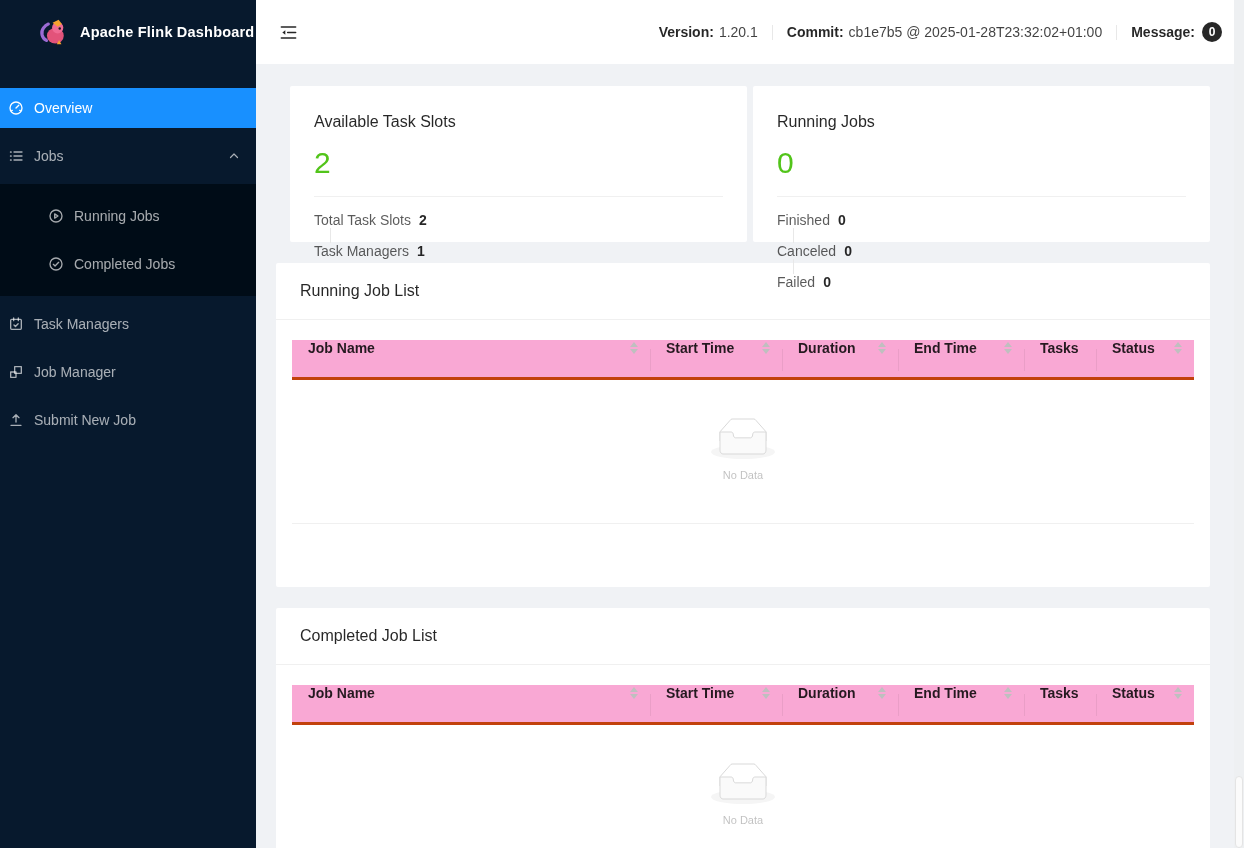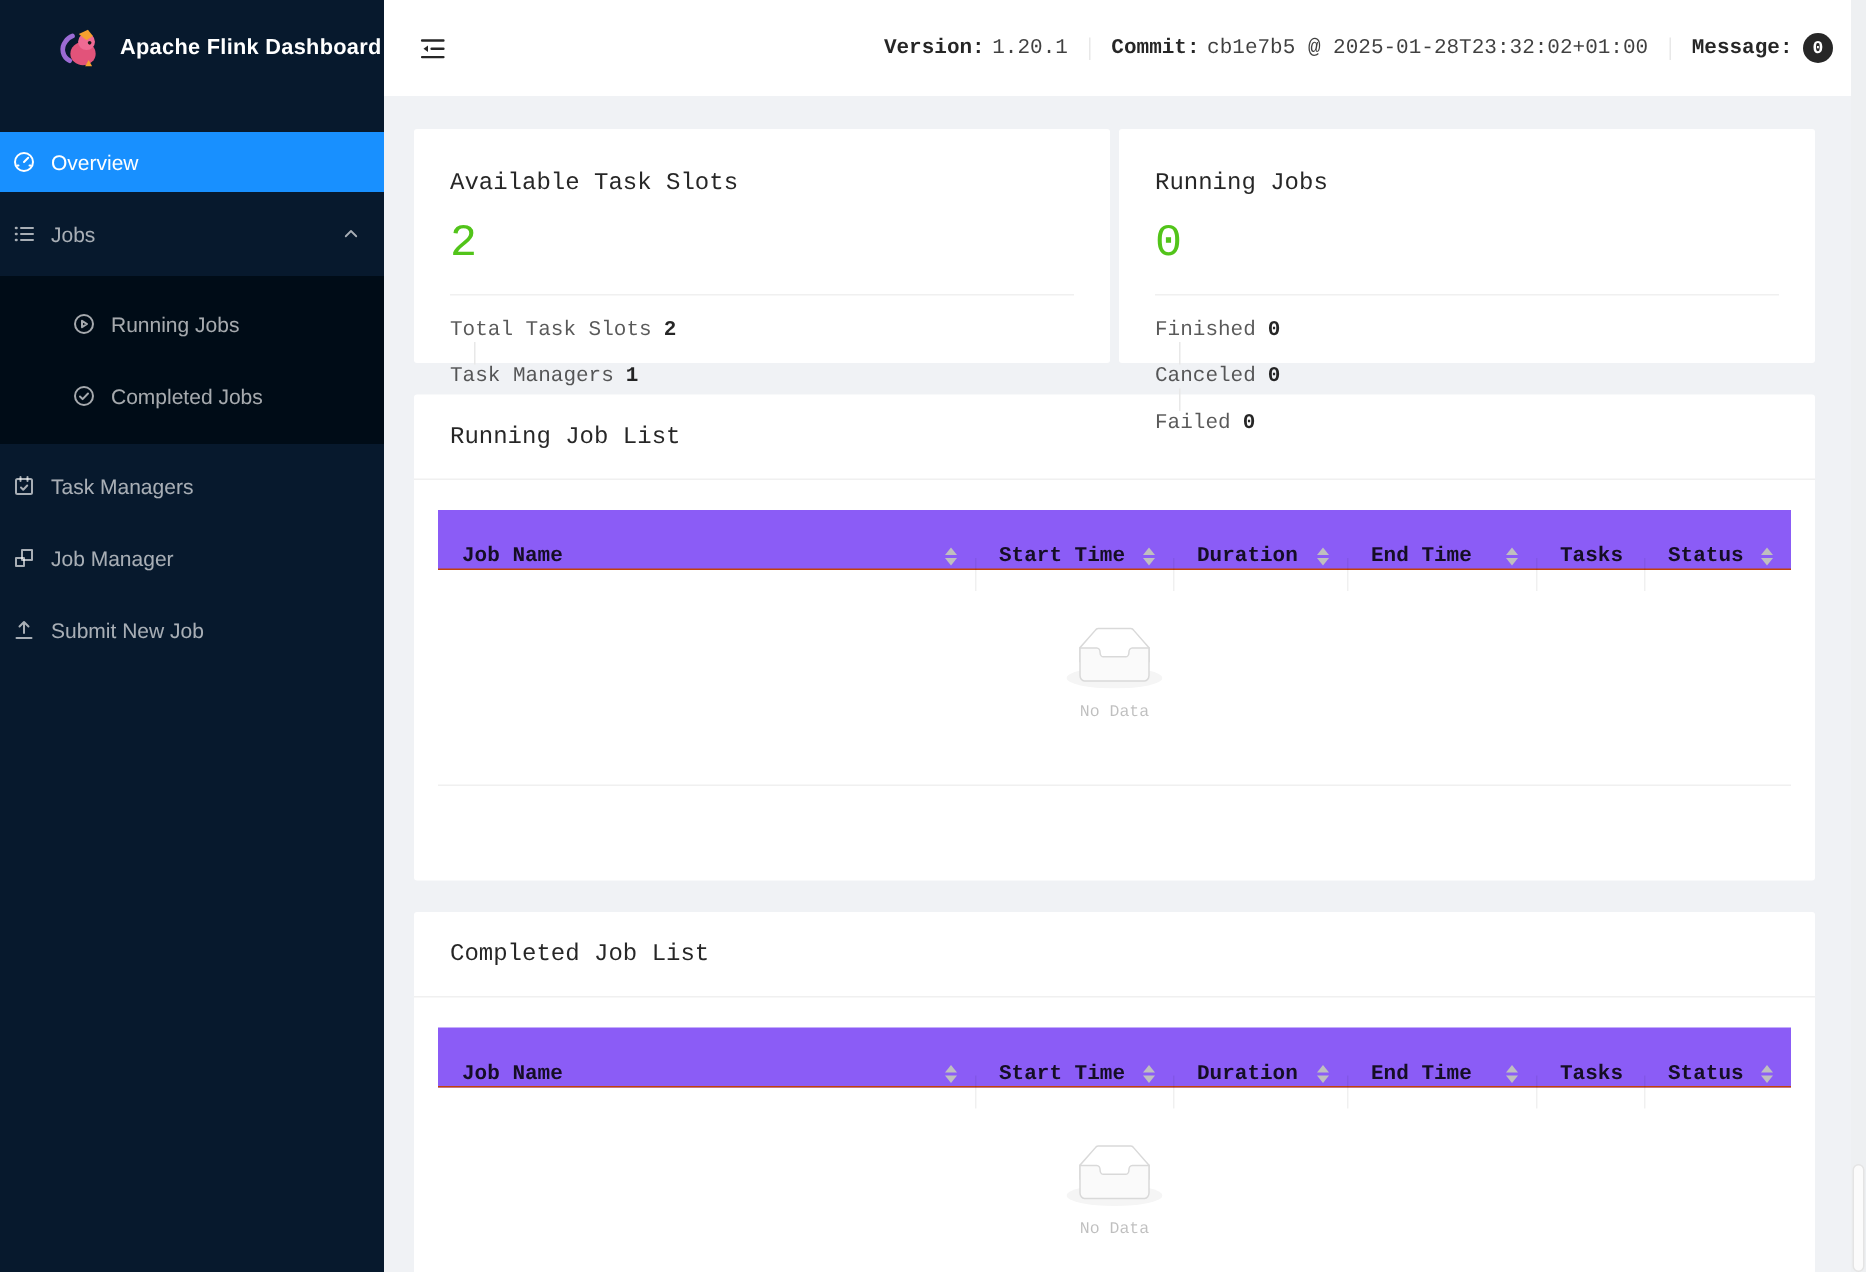--- a/index.html
+++ b/index.html
@@ -15,51 +15,51 @@
   .nav { padding-top:16px; }
   .nav-item { height:40px; margin:8px 0; display:flex; align-items:center; padding:0 16px 0 8px; gap:10px; cursor:pointer; font-size:14px; }
   .nav-item .lbl { flex:1; }
   .nav-item.selected { background:#1890ff; color:#fff; }
   .nav-icon { width:16px; height:16px; display:inline-flex; align-items:center; justify-content:center; flex-shrink:0; }
   .submenu { background:#000c17; padding:4px 0; }
   .submenu .nav-item { padding-left:48px; margin:8px 0; }
   .chevron { width:12px; height:12px; }
 
   
-  .main { flex:1; display:flex; flex-direction:column; height:100%; overflow:hidden;font-family:Liberation Mono, monospace; }
+  .main { flex:1; display:flex; flex-direction:column; height:100%; overflow:hidden; }
   .header { height:64px; min-height:64px; background:#fff; display:flex; align-items:center; padding:0 12px 0 22px; }
   .trigger { width:20px; height:20px; display:flex; align-items:center; justify-content:center; cursor:pointer; color:rgba(0,0,0,.85); }
   .header-meta { margin-left:auto; display:flex; align-items:center; gap:14px; font-size:14px; color:rgba(0,0,0,.75); }
   .meta-group { display:flex; align-items:center; gap:5px; }
   .meta-label { font-weight:bold; color:rgba(0,0,0,.85); }
   .meta-divider { width:1px; height:15px; background:#e8e8e8; }
   .badge { min-width:20px; height:20px; border-radius:10px; background:#272727; color:#fff; font-size:12px; font-weight:bold; display:inline-flex; align-items:center; justify-content:center; padding:0 6px; margin-left:2px; }
 
   .content { flex:1; padding:22px 24px 0 20px; overflow:hidden; }
 
   
-  .stat-row { display:flex; gap:6px; }
+  .stat-row { display:flex; gap:6px;margin-left:14px; }
   .stat-card { flex:1; height:156px; background:#fff; border-radius:2px; padding:24px 24px 0 24px; }
   .stat-title { font-size:16px; line-height:24px; color:rgba(0,0,0,.85); }
   .stat-value { margin-top:10px; font-size:30px; line-height:38px; color:#52c41a; }
   .stat-divider { height:1px; background:#f0f0f0; margin-top:14px; }
   .stat-footer { margin-top:15px; display:flex; align-items:flex-start; font-size:14px; color:rgba(0,0,0,.65);flex-direction:column; }
   .stat-pair { display:flex; align-items:center; gap:8px; }
   .stat-pair b { color:rgba(0,0,0,.85); }
   .stat-footer .meta-divider { margin:0 16px; }
 
   
   .panel { background:#fff; border-radius:2px; margin-top:21px; }
   .panel.running { height:324px; }
   .panel.completed { height:400px; }
   .panel-header { height:57px; display:flex; align-items:center; padding:0 24px; border-bottom:1px solid #f0f0f0; }
   .panel-title { font-size:16px; color:rgba(0,0,0,.85); }
   .panel-body { padding:20px 16px 24px 16px; }
 
-  .table-head { display:flex; height:40px; background:#8b5cf6; border-bottom:1px solid #c2410c; align-items:flex-end; }
+  .table-head { display:flex; height:40px; background:#f9a8d4; border-bottom:3px solid #c2410c; align-items:flex-start; }
   .th { display:flex; align-items:center; padding:0 8px 0 16px; font-weight:600; font-size:14px; color:rgba(0,0,0,.85); position:relative; cursor:pointer; }
   .th:not(:first-child)::before { content:""; position:absolute; left:0; top:9px; width:1px; height:22px; background:rgba(0,0,0,.06); }
   .th .lbl { flex:1; }
   .c-jobname { width:358px; } .c-start { width:132px; } .c-duration { width:116px; }
   .c-end { width:126px; } .c-tasks { width:72px; } .c-status { width:98px; }
   .sorter { display:inline-flex; flex-direction:column; gap:2px; margin-left:8px; margin-right:4px; }
   .caret-up { width:0; height:0; border-left:4px solid transparent; border-right:4px solid transparent; border-bottom:5px solid #bfbfbf; }
   .caret-down { width:0; height:0; border-left:4px solid transparent; border-right:4px solid transparent; border-top:5px solid #bfbfbf; }
 
   .empty { border-bottom:1px solid #f0f0f0; padding:38px 0 42px 0; display:flex; flex-direction:column; align-items:center; gap:10px; }

